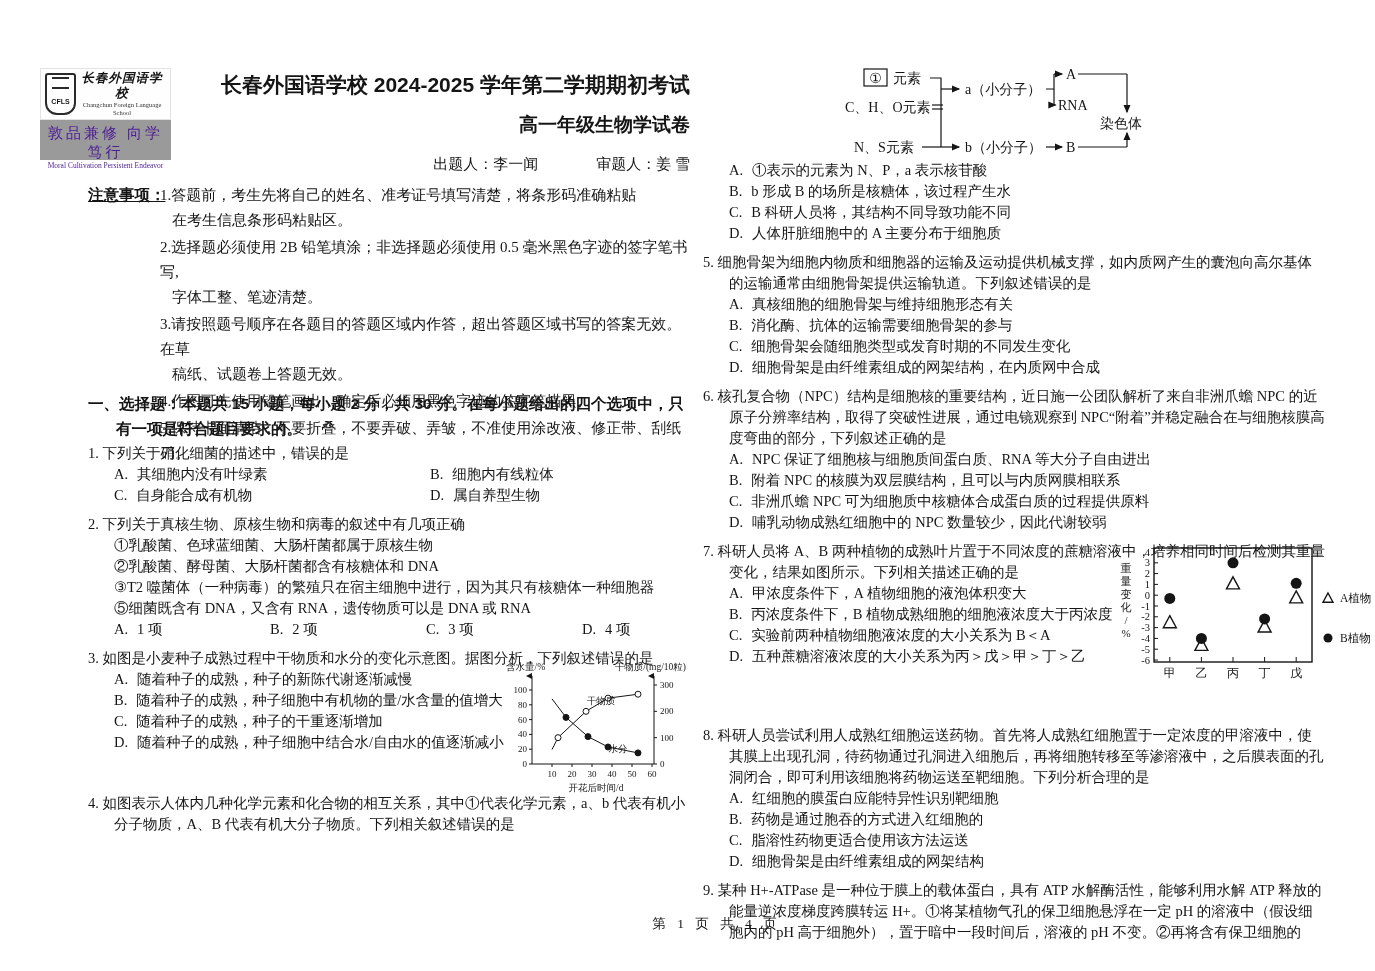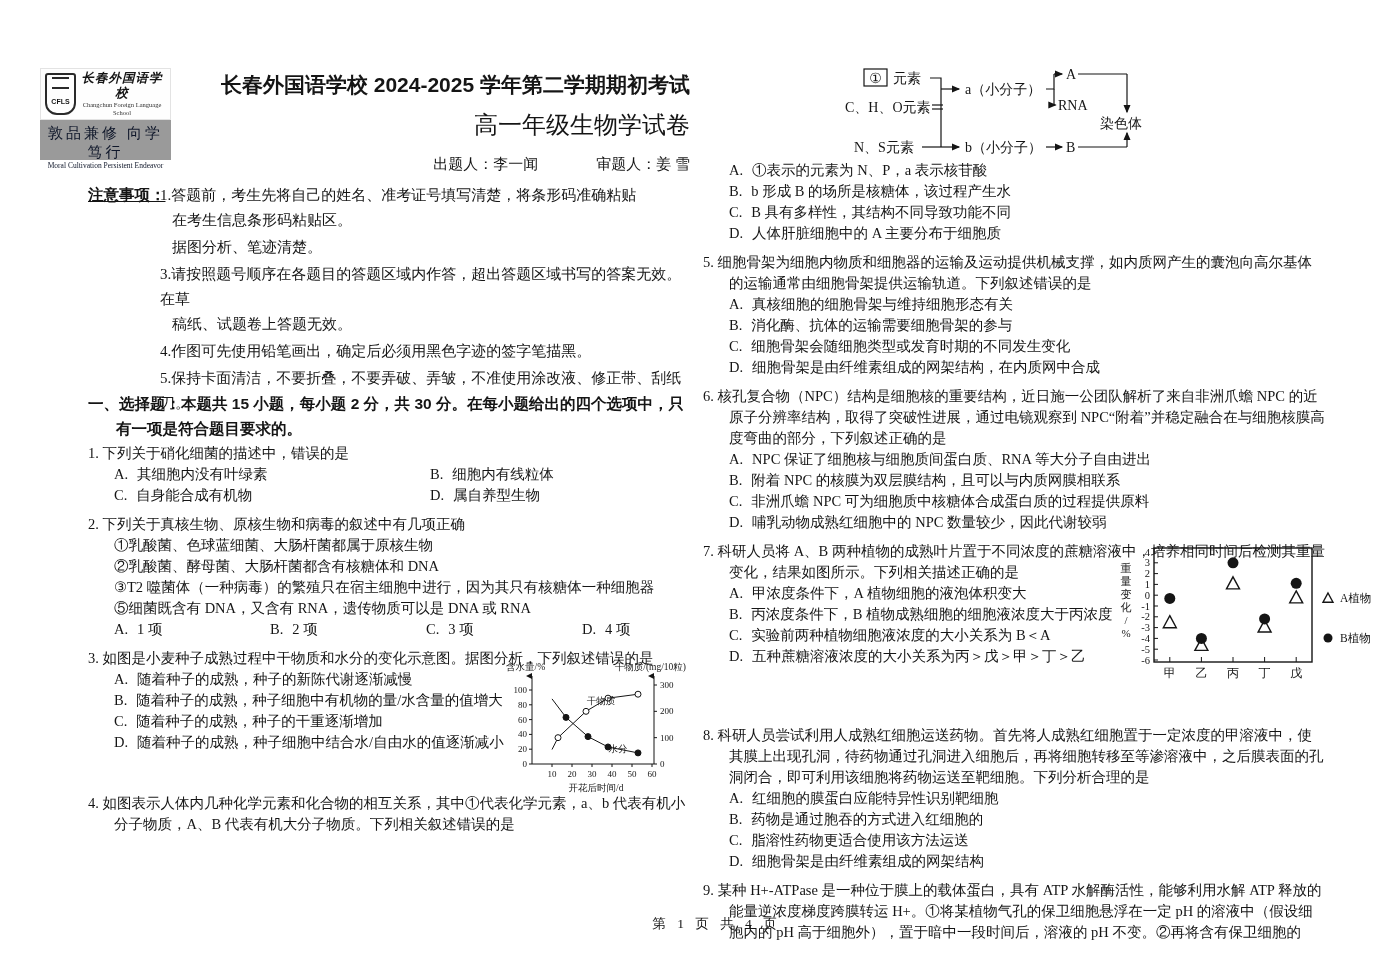--- a/index.html
+++ b/index.html
@@ -9,27 +9,27 @@
   .logo{position:absolute;left:40px;top:68px;width:131px;height:93px;}
   .logo-top{display:flex;align-items:center;gap:2px;background:#fefefe;border:1px solid #e3e3e3;
             height:52px;padding:3px 4px;box-sizing:border-box;}
   .emblem{width:27px;height:38px;border:2px solid #2a2a2a;border-radius:3px 3px 12px 12px;
           display:flex;flex-direction:column;align-items:center;justify-content:center;
           font-size:7px;font-weight:bold;font-family:"Liberation Sans",sans-serif;flex:0 0 auto;}
   .emblem .bars{width:17px;height:8px;border-top:2px solid #2a2a2a;border-bottom:2px solid #2a2a2a;margin-bottom:2px;}
   .logo-names{flex:1;text-align:center;}
   .logo-cn{font-size:12.5px;font-weight:bold;font-style:italic;line-height:15px;letter-spacing:1px;}
   .logo-en{font-size:6.5px;line-height:8px;color:#333;}
-  .logo-band{background:#9a9a9a;color:#0f172a;text-align:center;height:40px;padding-top:3px;box-sizing:border-box;}
+  .logo-band{background:#9a9a9a;color:#4c1d95;text-align:center;height:40px;padding-top:3px;box-sizing:border-box;}
   .motto-cn{font-size:15px;font-family:"Liberation Sans",sans-serif;letter-spacing:3px;line-height:19px;}
   .motto-en{font-size:7.5px;line-height:10px;}
   
   .header{position:absolute;left:150px;top:72px;width:540px;text-align:right;}
   .title{font-size:21px;font-weight:bold;font-family:"Liberation Sans",sans-serif;line-height:26px;}
-  .subtitle{font-size:24px;font-weight:normal;font-family:"Liberation Sans",sans-serif;margin-top:15px;line-height:24px;}
+  .subtitle{font-size:19px;font-weight:bold;font-family:"Liberation Sans",sans-serif;margin-top:15px;line-height:24px;}
   .byline{margin-top:17px;font-size:15px;}
   .byline .gap{display:inline-block;width:58px;}
   
   .notice{position:absolute;left:88px;top:183px;width:604px;}
   .notice-label{position:absolute;left:0;top:1px;font-weight:bold;font-size:15.5px;font-family:"Liberation Sans",sans-serif;text-decoration:underline;}
   .notice-items{margin-left:72px;}
   .notice-item{margin-bottom:2px;}
   .notice-line{line-height:25px;}
   .notice-line.cont{padding-left:12px;}
   
@@ -88,21 +88,22 @@
   </div>
 
   <div class="notice">
     <span class="notice-label">注意事项：</span>
     <div class="notice-items" id="notice-items">
         <div class="notice-item">
           <div class="notice-line">1.答题前，考生先将自己的姓名、准考证号填写清楚，将条形码准确粘贴</div>
           <div class="notice-line cont">在考生信息条形码粘贴区。</div>
         </div>
         <div class="notice-item">
-          <div class="notice-line cont">据图分析、笔迹清楚。</div>
+          <div class="notice-line">2.选择题必须使用 2B 铅笔填涂；非选择题必须使用 0.5 毫米黑色字迹的签字笔书写,</div>
+          <div class="notice-line cont">字体工整、笔迹清楚。</div>
         </div>
         <div class="notice-item">
           <div class="notice-line">3.请按照题号顺序在各题目的答题区域内作答，超出答题区域书写的答案无效。在草</div>
           <div class="notice-line cont">稿纸、试题卷上答题无效。</div>
         </div>
         <div class="notice-item">
           <div class="notice-line">4.作图可先使用铅笔画出，确定后必须用黑色字迹的签字笔描黑。</div>
         </div>
         <div class="notice-item">
           <div class="notice-line">5.保持卡面清洁，不要折叠，不要弄破、弄皱，不准使用涂改液、修正带、刮纸刀。</div>
@@ -190,21 +191,21 @@
           <div class="q-option">
             <span class="opt-label">A.</span>
             <span class="opt-text">①表示的元素为 N、P，a 表示核苷酸</span>
           </div>
           <div class="q-option">
             <span class="opt-label">B.</span>
             <span class="opt-text">b 形成 B 的场所是核糖体，该过程产生水</span>
           </div>
           <div class="q-option">
             <span class="opt-label">C.</span>
-            <span class="opt-text">B 具有多样性，其结构不同导致功能不同</span>
+            <span class="opt-text">B 科研人员将，其结构不同导致功能不同</span>
           </div>
           <div class="q-option">
             <span class="opt-label">D.</span>
             <span class="opt-text">人体肝脏细胞中的 A 主要分布于细胞质</span>
           </div>
         </div>
       </div>
       <div class="q">
         <div class="q-stem"><span class="q-num">5.</span>&nbsp;<span>细胞骨架为细胞内物质和细胞器的运输及运动提供机械支撑，如内质网产生的囊泡向高尔基体的运输通常由细胞骨架提供运输轨道。下列叙述错误的是</span></div>
         <div class="q-options opts-list">

